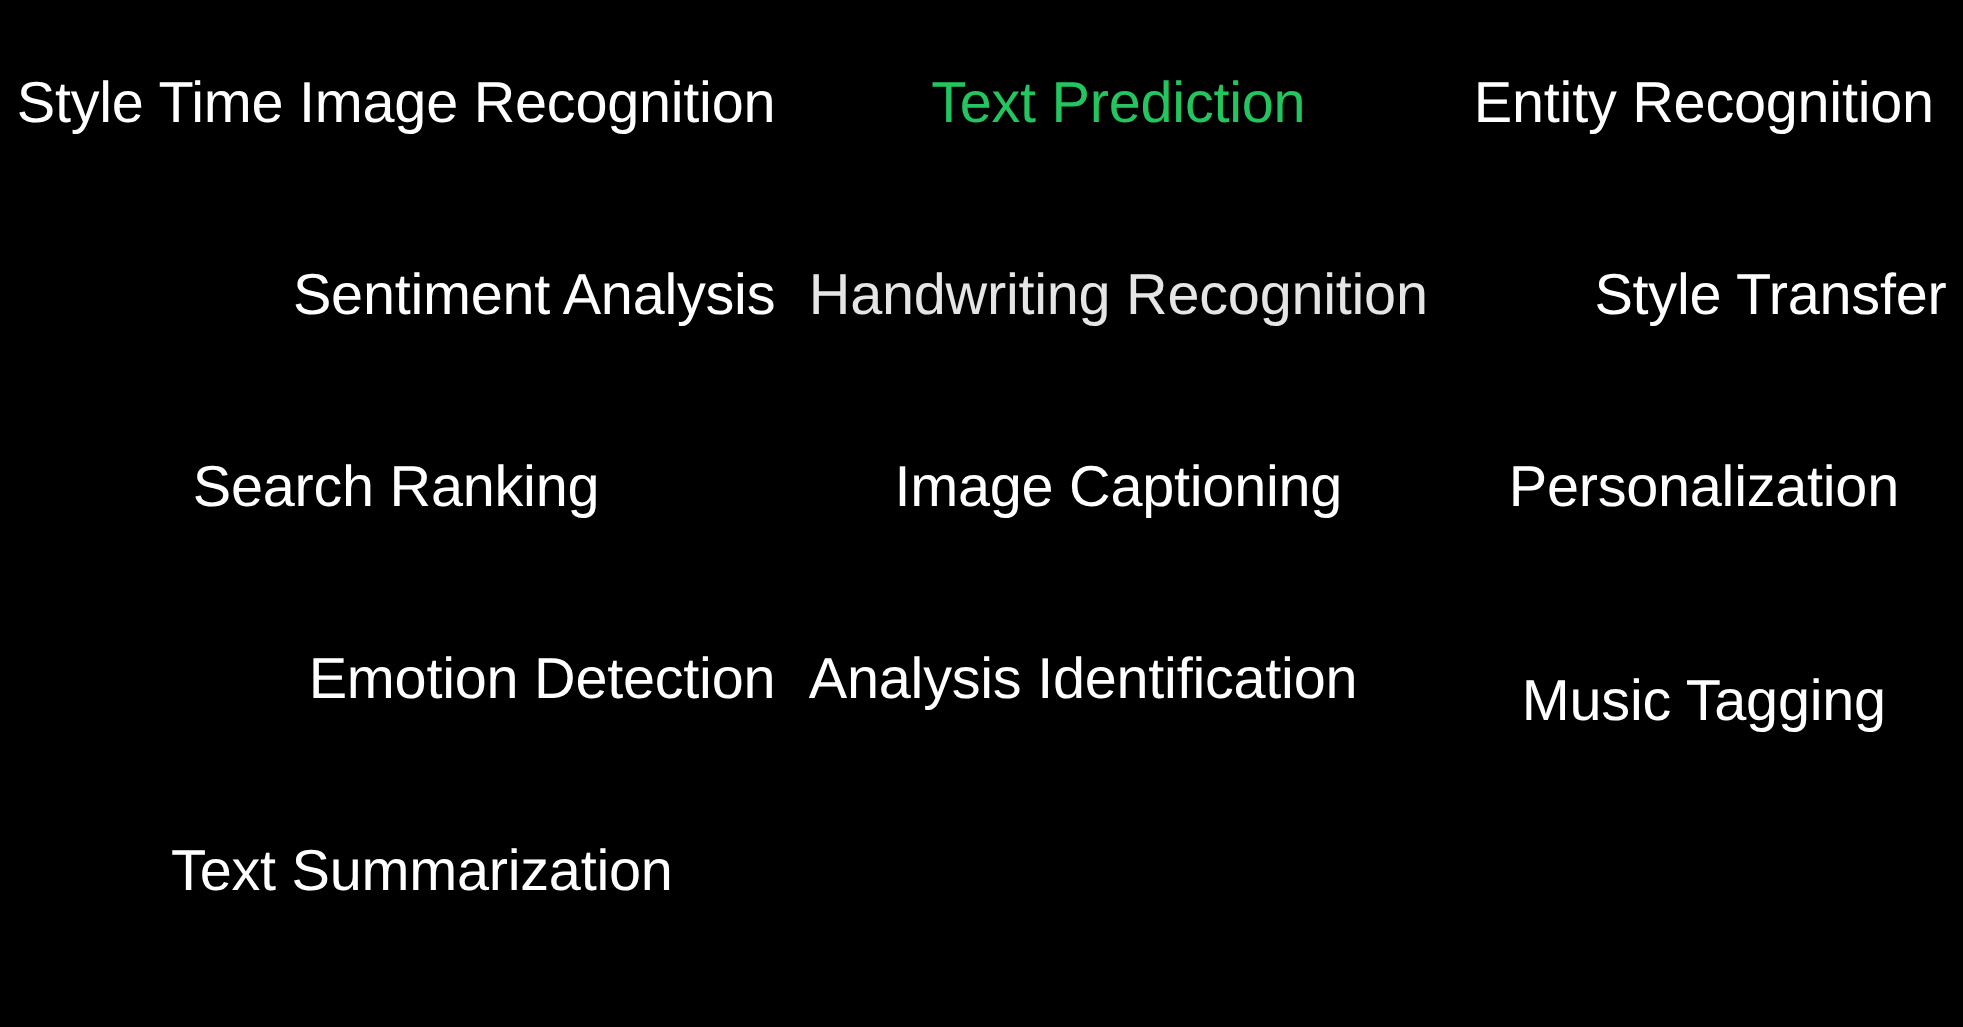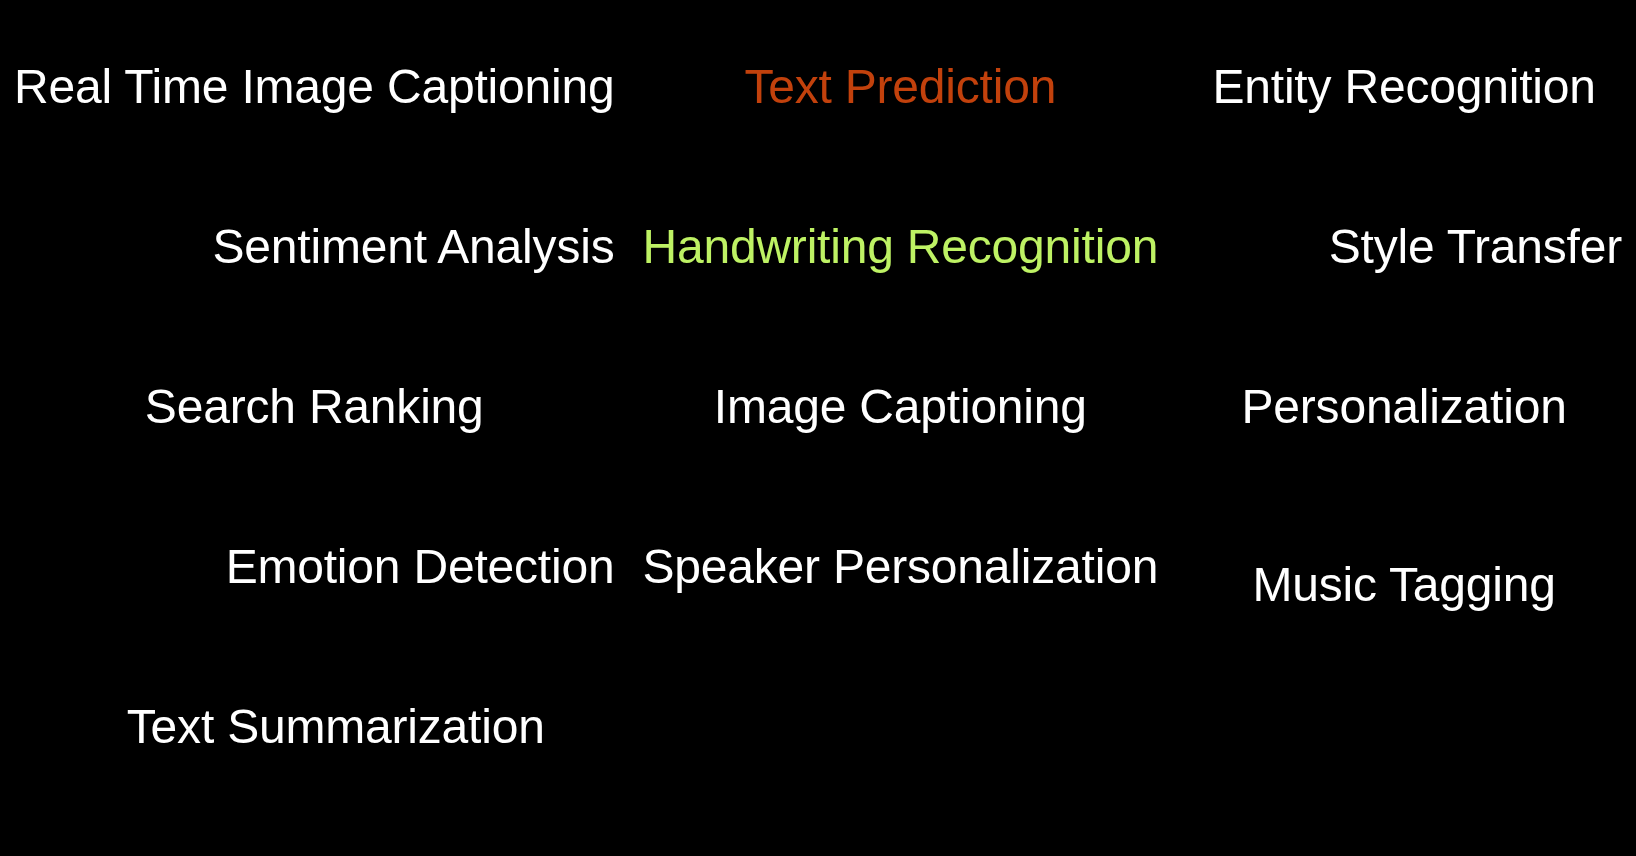--- a/index.html
+++ b/index.html
@@ -54,51 +54,51 @@
     letter-spacing: -0.2px;
     white-space: nowrap;
   }
 </style>
 </head>
 <body style="background: rgb(0, 0, 0);">
 
 <div id="canvas" style="background: rgb(0, 0, 0); width: 1636px; height: 856px;">
   <div class="capability-grid">
       <div class="capability-cell align-center">
-        <span class="capability-label" style="color: rgb(255, 255, 255);">Real Time Image Captioning</span>
+        <span class="capability-label" style="color: rgb(255, 255, 255);">Style Time Image Recognition</span>
       </div>
       <div class="capability-cell align-center">
-        <span class="capability-label" style="color: #c2410c; text-align: right;">Text Prediction</span>
+        <span class="capability-label" style="color: #22c55e; text-align: right;">Text Prediction</span>
       </div>
       <div class="capability-cell align-center">
         <span class="capability-label" style="color: rgb(255, 255, 255);">Entity Recognition</span>
       </div>
       <div class="capability-cell align-end">
         <span class="capability-label" style="color: rgb(255, 255, 255);">Sentiment Analysis</span>
       </div>
       <div class="capability-cell align-center">
-        <span class="capability-label" style="color: #bef264;">Handwriting Recognition</span>
+        <span class="capability-label" style="color: #e5e5e5;">Handwriting Recognition</span>
       </div>
       <div class="capability-cell align-end">
         <span class="capability-label" style="color: rgb(255, 255, 255);">Style Transfer</span>
       </div>
       <div class="capability-cell align-center">
         <span class="capability-label" style="color: rgb(255, 255, 255);">Search Ranking</span>
       </div>
       <div class="capability-cell align-center">
         <span class="capability-label" style="color: rgb(255, 255, 255);">Image Captioning</span>
       </div>
       <div class="capability-cell align-center">
         <span class="capability-label" style="color: rgb(255, 255, 255);">Personalization</span>
       </div>
       <div class="capability-cell align-end">
         <span class="capability-label" style="color: rgb(255, 255, 255);">Emotion Detection</span>
       </div>
       <div class="capability-cell align-start">
-        <span class="capability-label" style="color: rgb(255, 255, 255);">Speaker Personalization</span>
+        <span class="capability-label" style="color: rgb(255, 255, 255);">Analysis Identification</span>
       </div>
       <div class="capability-cell align-center">
         <span class="capability-label" style="color: rgb(255, 255, 255); margin-top: 37px;">Music Tagging</span>
       </div>
       <div class="capability-cell align-center">
         <span class="capability-label" style="color: rgb(255, 255, 255); margin-left: 43px;">Text Summarization</span>
       </div>
     </div>
 </div>
 

